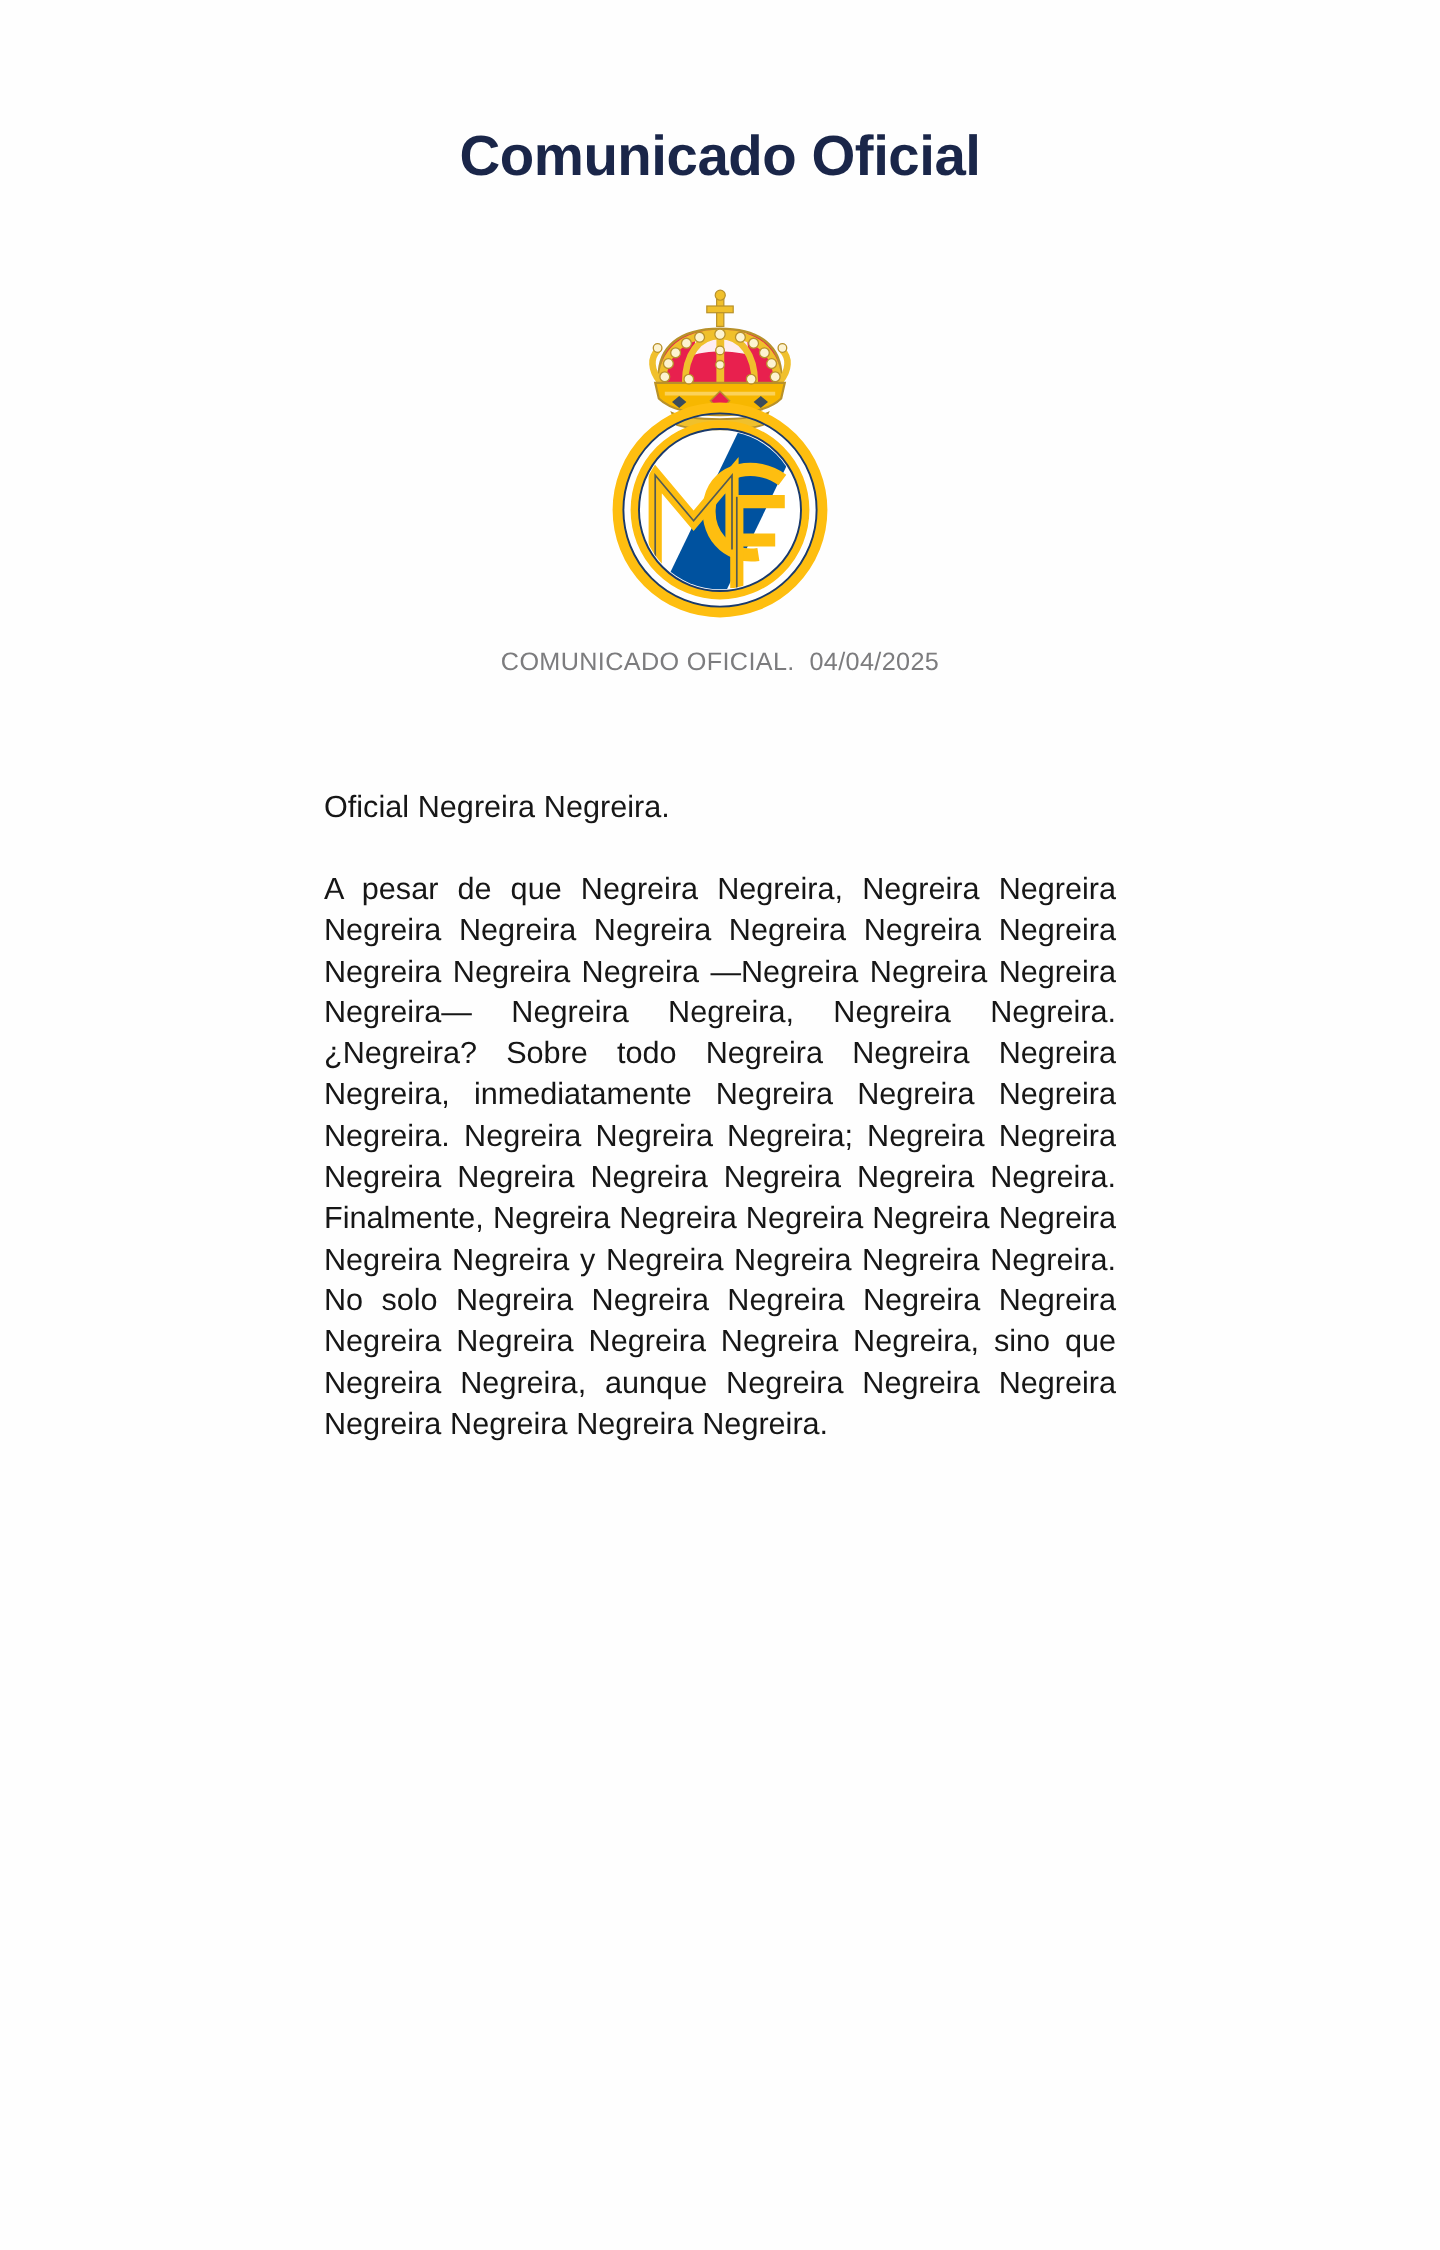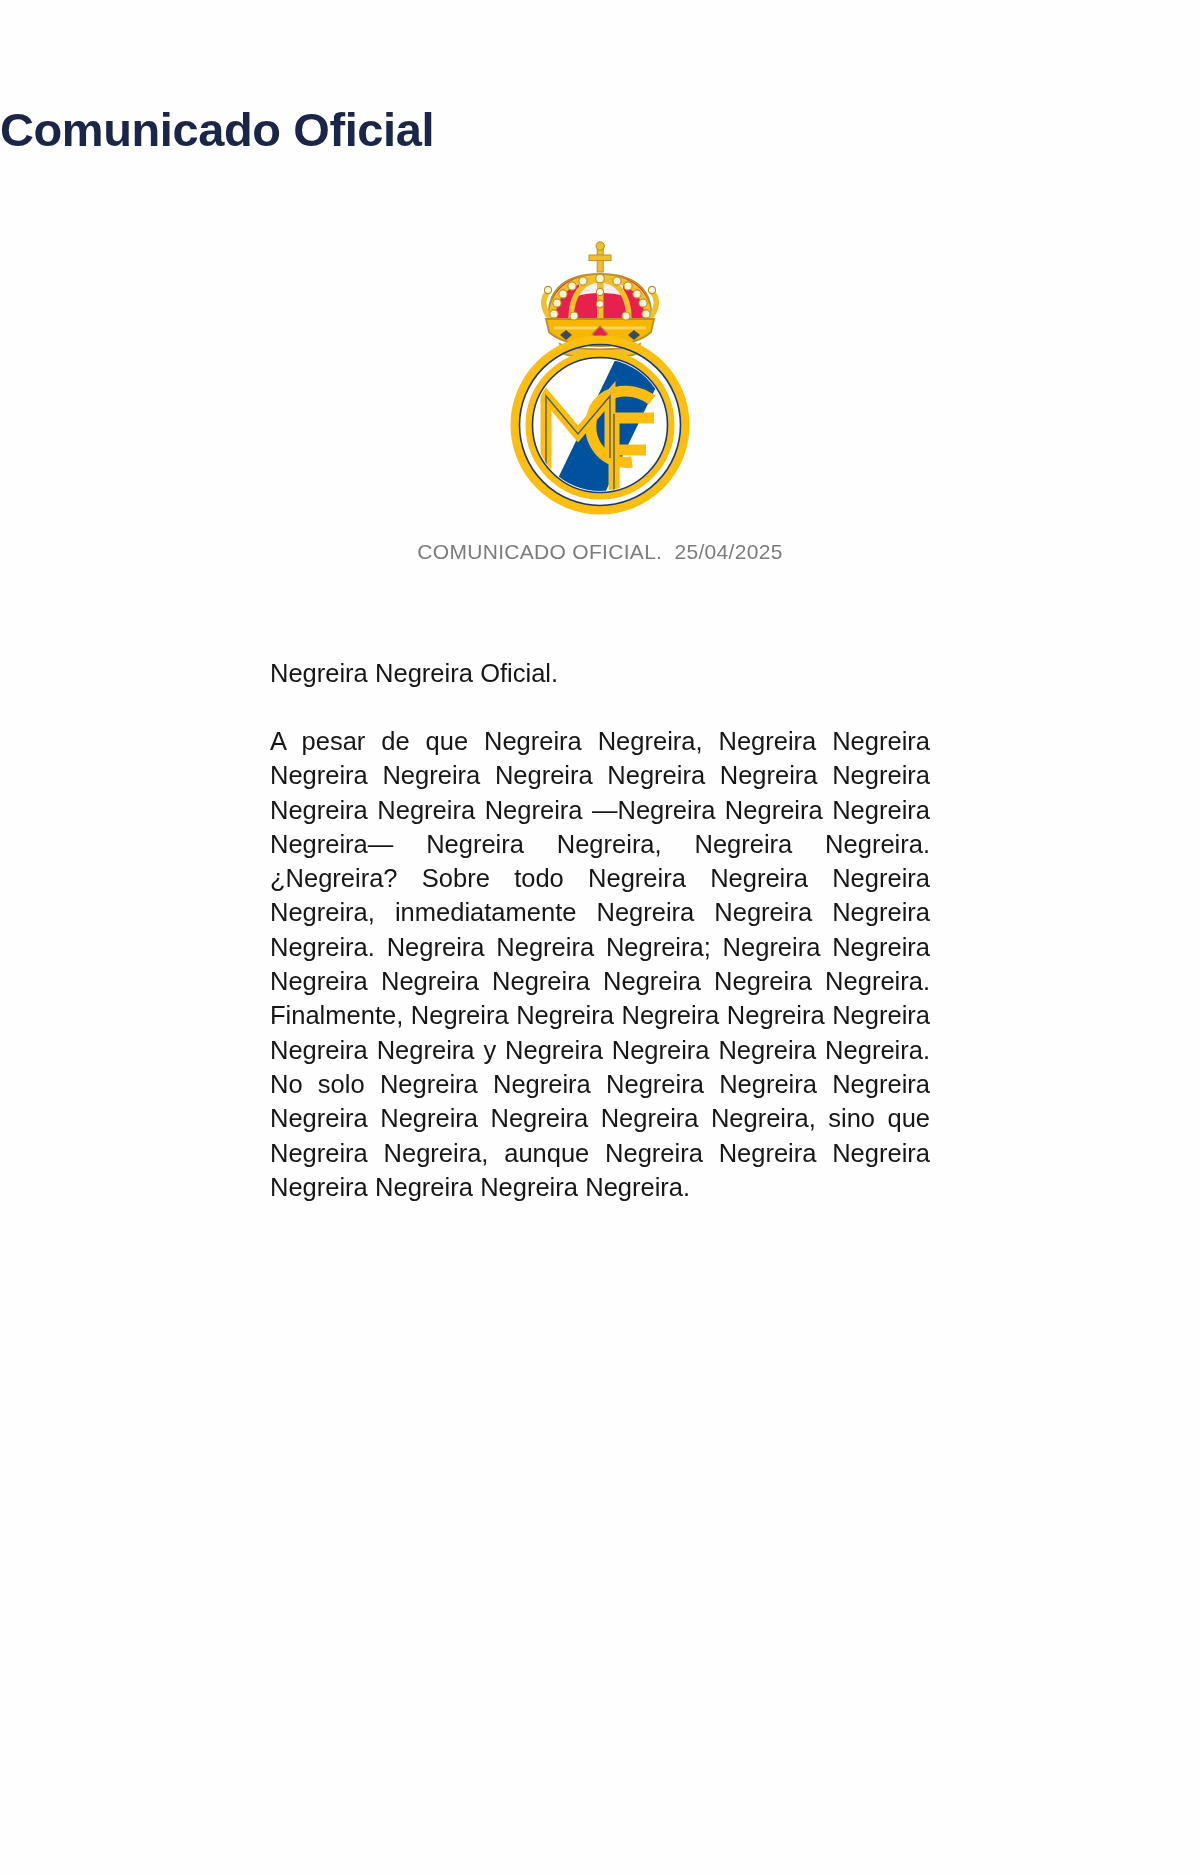--- a/index.html
+++ b/index.html
@@ -19,21 +19,21 @@
     position: relative;
     width: 1200px;
     min-height: 1875px;
     background: #fefefe;
     padding: 0;
     overflow: hidden;
   }
 
   
   .doc-title {
-    text-align: left;
+    text-align: center;
     font-family: "Liberation Sans", sans-serif;
     font-weight: bold;
     font-size: 47px;
     letter-spacing: -0.4px;
     color: #1a2649;
     margin: 0;
     padding-top: 104px;
     line-height: 1.1;
   }
 
@@ -172,21 +172,21 @@
         </g>
 
         <g clip-path="url(#fieldClip)" fill="none" stroke="#1a3a6b" stroke-width="1.4" opacity="0.75">
           <path d="M44 262 L44 178 L76 216 L108 178 L108 240"></path>
           <path d="M112 196 L112 272"></path>
         </g>
       </g>
     </svg>
   </div>
 
-  <div class="caption">COMUNICADO OFICIAL.  25/04/2025</div>
+  <div class="caption">COMUNICADO OFICIAL.  04/04/2025</div>
 
   <div class="body-copy">
-    <p class="para flush">Negreira Negreira Oficial.</p>
+    <p class="para flush">Oficial Negreira Negreira.</p>
     <p class="para">A pesar de que Negreira Negreira, Negreira Negreira Negreira Negreira Negreira Negreira Negreira Negreira Negreira Negreira Negreira —Negreira Negreira Negreira Negreira— Negreira Negreira, Negreira Negreira. ¿Negreira? Sobre todo Negreira Negreira Negreira Negreira, inmediatamente Negreira Negreira Negreira Negreira. Negreira Negreira Negreira; Negreira Negreira Negreira Negreira Negreira Negreira Negreira Negreira. Finalmente,  Negreira Negreira Negreira Negreira Negreira Negreira Negreira y Negreira Negreira Negreira Negreira. No solo Negreira Negreira Negreira Negreira Negreira Negreira Negreira Negreira Negreira Negreira, sino que Negreira Negreira, aunque  Negreira Negreira Negreira Negreira Negreira Negreira Negreira.</p>
   </div>
 
   <div class="spacer-bottom"></div>
 </div>
 
 </body></html>

